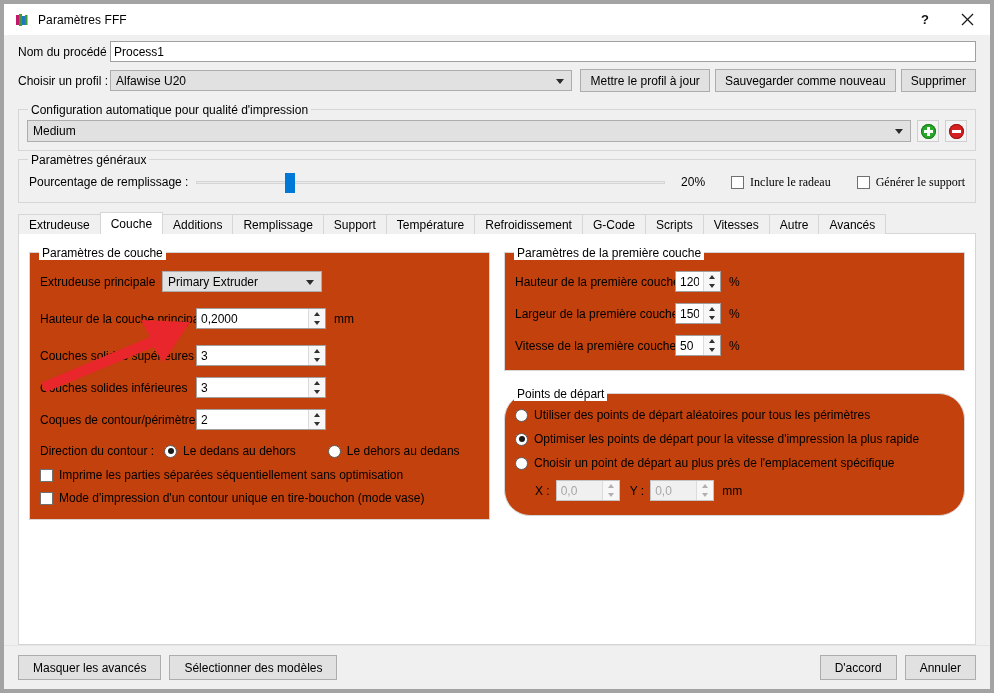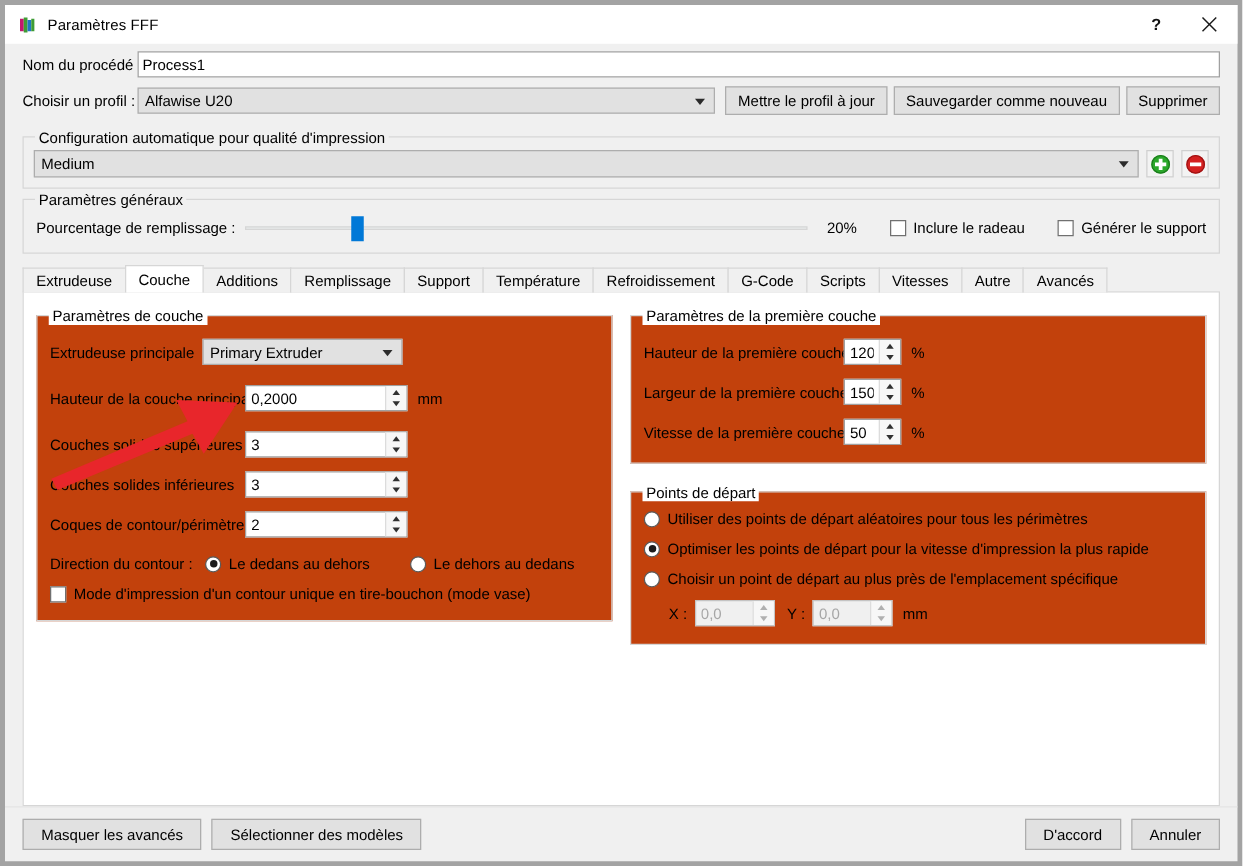--- a/index.html
+++ b/index.html
@@ -190,21 +190,21 @@
   }
   .slider-thumb {
     position: absolute;
     top: 1px;
     width: 10px; height: 20px;
     background: #0078d7;
     cursor: default;
   }
   .pct-label { width: 34px; text-align: right; font-size: 12px; }
 
-  .chk-wrap { display:flex; align-items:center; margin-left: 26px; cursor: default;}
+  .chk-wrap { display:flex; align-items:center; margin-left: 26px; cursor: default; font-family: Liberation Serif, serif;}
   .chkbox {
     width: 13px; height: 13px;
     border: 1px solid #707070;
     background: #fff;
     margin-right: 6px;
     flex: none;
   }
   .chk-wrap .lbl { font-size: 12px; }
 
   
@@ -551,20 +551,24 @@
           </div>
 
           <div class="radio-row" style="margin-top:14px;">
             <div class="f-lbl" style="margin-right:10px;">Direction du contour :</div>
             <span class="radio on"></span>
             <span class="f-lbl" style="margin-right:32px;">Le dedans au dehors</span>
             <span class="radio"></span>
             <span class="f-lbl">Le dehors au dedans</span>
           </div>
 
+          <div class="chk-row">
+            <span class="chkbox"></span>
+            <span class="f-lbl">Imprime les parties séparées séquentiellement sans optimisation</span>
+          </div>
 
           <div class="chk-row" style="margin-bottom:4px;">
             <span class="chkbox"></span>
             <span class="f-lbl">Mode d'impression d'un contour unique en tire-bouchon (mode vase)</span>
           </div>
         </div>
       </div>
 
       <div class="panel-col">
         <div class="group">
@@ -612,21 +616,21 @@
                   </div>
                 <div>
                     <span class="arw-dn"></span>
                   </div>
               </div>
             </div>
             <div class="unit">%</div>
           </div>
         </div>
 
-        <div class="group" style="margin-top:22px;">
+        <div class="group" style="margin-top:22px;border-radius:26px;">
           <div class="group-title">Points de départ</div>
 
           <div class="radio-row">
             <span class="radio"></span>
             <span class="f-lbl">Utiliser des points de départ aléatoires pour tous les périmètres</span>
           </div>
           <div class="radio-row">
             <span class="radio on"></span>
             <span class="f-lbl">Optimiser les points de départ pour la vitesse d'impression la plus rapide</span>
           </div>

